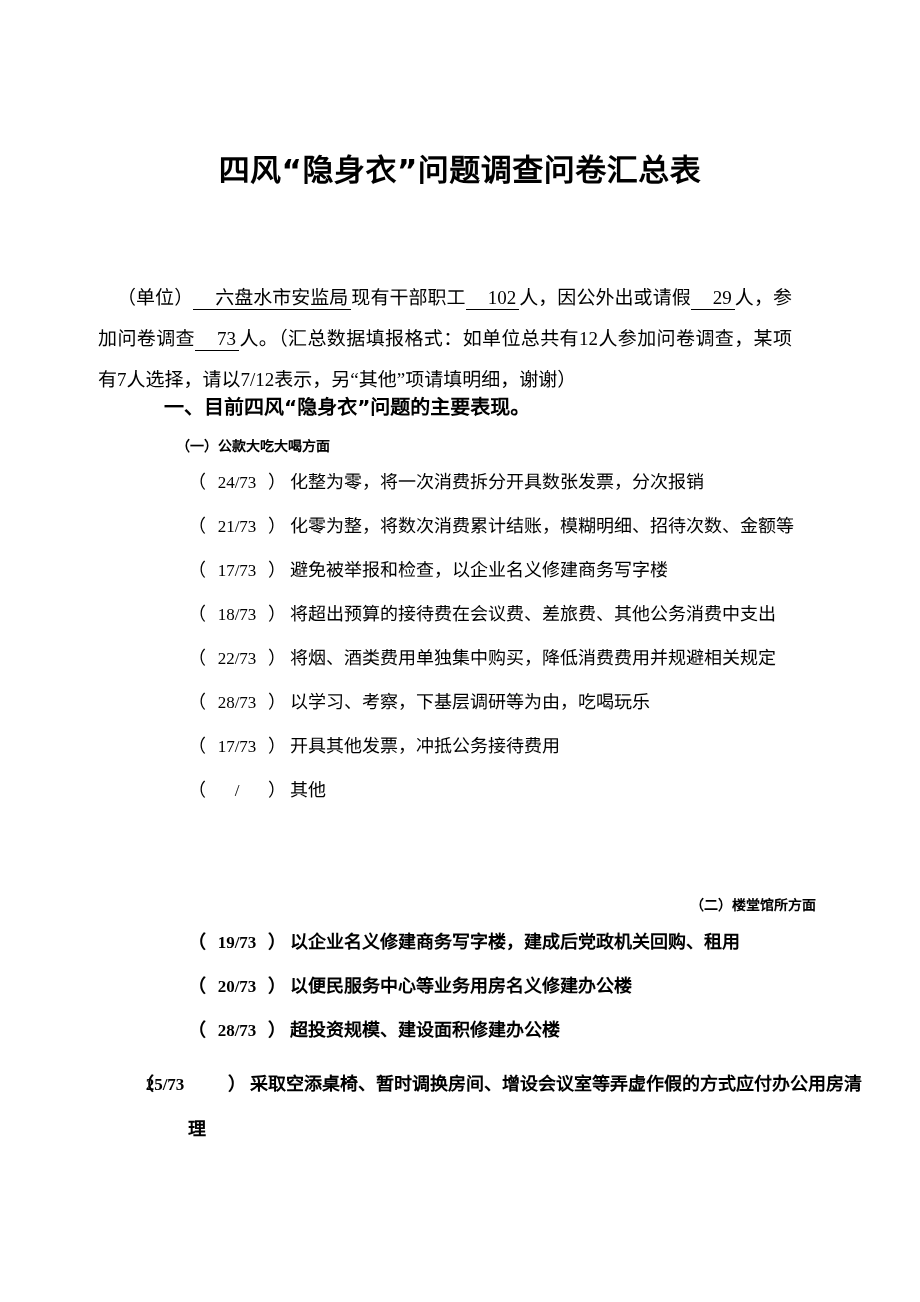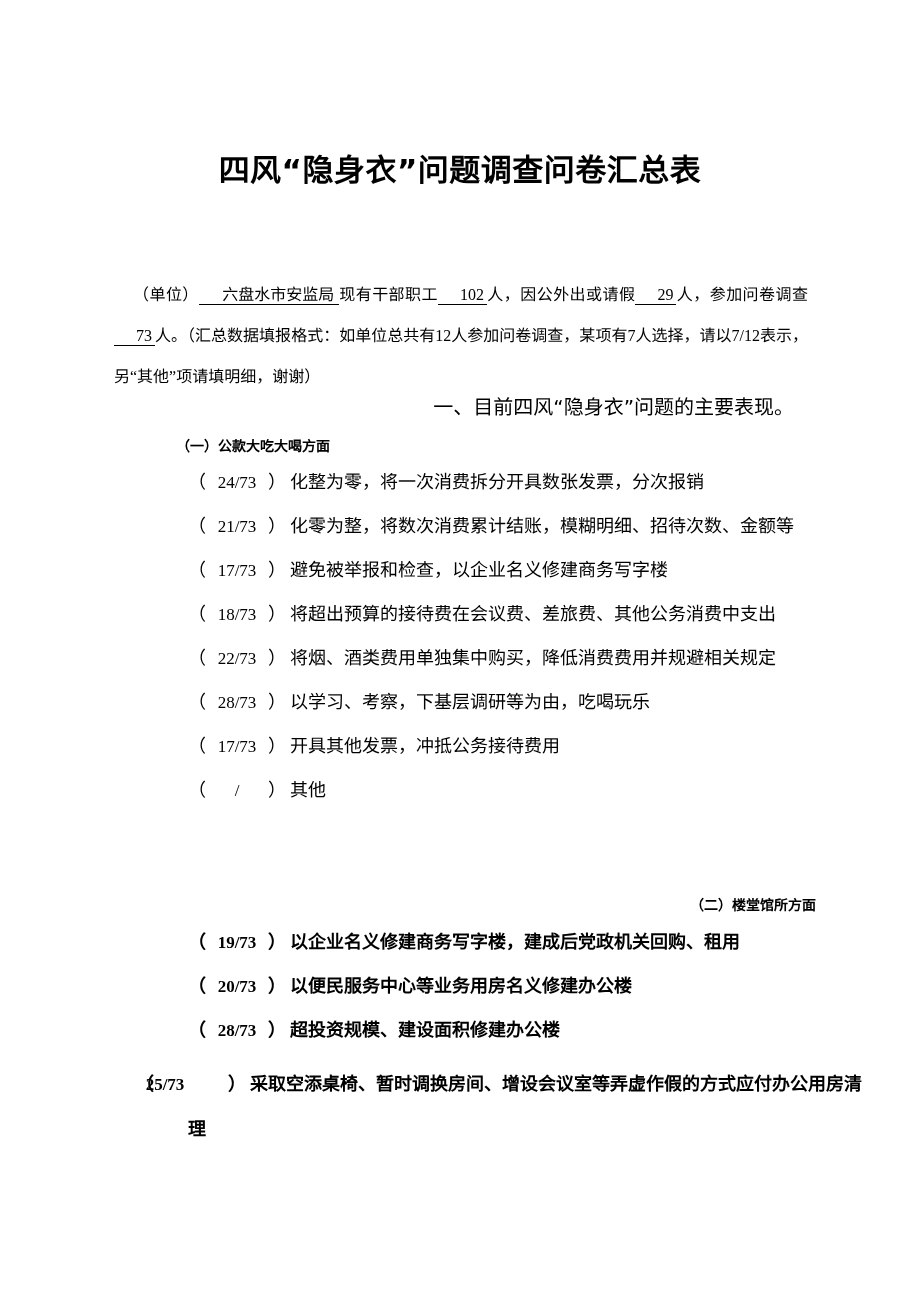--- a/index.html
+++ b/index.html
@@ -39,52 +39,51 @@
     font-size: 31px;
     font-weight: 700;
     letter-spacing: 0.5px;
     line-height: 1.2;
     white-space: nowrap;
   }
 
   
   .intro {
     position: absolute;
-    left: 114px;
+    left: 98px;
     top: 258px;
     width: 694px;
-    font-size: 16px;
+    font-size: 19px;
     line-height: 41px;
     text-align: justify;
     text-justify: inter-ideograph;
     text-indent: 19px;
   }
   .blank {
     display: inline-block;
     border-bottom: 1px solid #000;
     text-align: center;
     padding: 0 3px;
     line-height: 1.15;
   }
   .blank-unit   { min-width: 134px; }
   .blank-num    { min-width: 34px; }
   .blank-num-sm { min-width: 28px; }
 
   
   .h-level1 {
     position: absolute;
-    left: 100px;
+    left: 124px;
     top: 386px;
     width: 694px;
     font-size: 20px;
     line-height: 42px;
-    font-weight: 400;
+    font-weight: 700;
     text-indent: 40px;
     font-family: "DejaVu Sans", "Liberation Sans", sans-serif;
-    text-align: right;
   }
   .h-level2 {
     position: absolute;
     left: 176px;
     width: 640px;
     font-size: 14px;
     line-height: 40px;
     font-weight: 700;
     font-family: "DejaVu Sans", "Liberation Sans", sans-serif;
   }

